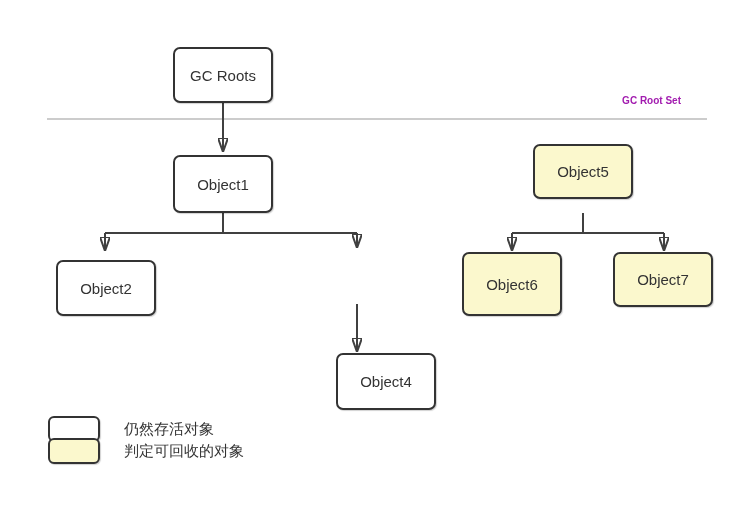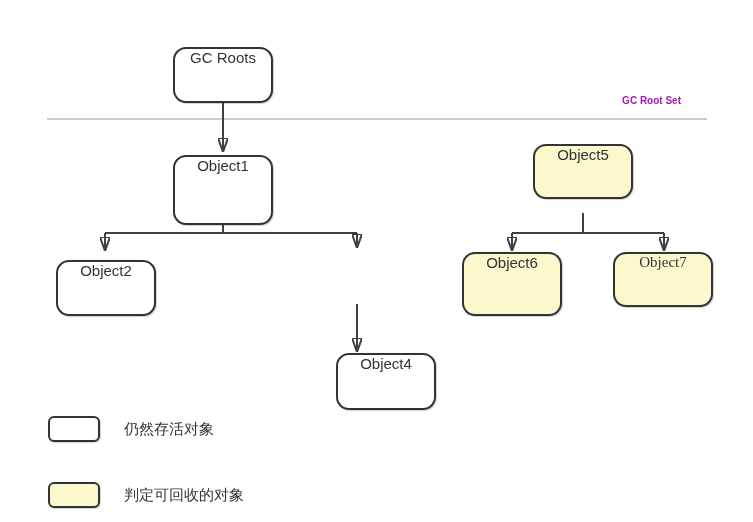--- a/index.html
+++ b/index.html
@@ -20,45 +20,45 @@
     overflow:hidden;
   }
   .connectors{position:absolute;left:0;top:0;}
   .connectors path{stroke:var(--connector);stroke-width:2;fill:none;}
   .connectors .divider-line{stroke:var(--divider);stroke-width:1;}
   .arrowhead{fill:var(--connector);}
   .node{
     position:absolute;
     box-sizing:border-box;
     border:2px solid var(--border);
-    border-radius:13px;
-    display:flex;align-items:flex-start;justify-content:center;
+    border-radius:7px;
+    display:flex;align-items:center;justify-content:center;
     font-size:15px;
     background:var(--alive-fill);
     box-shadow:1px 1px 1px rgba(0,0,0,0.18);
   }
   .node.recyclable{background:var(--recyclable-fill);}
   .n-gc-roots{left:173px;top:47px;width:100px;height:56px;}
-  .n-object1{left:173px;top:155px;width:100px;height:70px;}
+  .n-object1{left:173px;top:155px;width:100px;height:58px;}
   .n-object2{left:56px;top:260px;width:100px;height:56px;}
   .n-object3{left:307px;top:249px;width:100px;height:55px;}
   .n-object4{left:308px;top:353px;width:100px;height:57px;margin-left:28px;}
   .n-object5{left:533px;top:144px;width:100px;height:55px;}
   .n-object6{left:462px;top:252px;width:100px;height:64px;}
-  .n-object7{left:613px;top:252px;width:100px;height:55px;font-family:Liberation Serif, serif;}
+  .n-object7{left:613px;top:252px;width:100px;height:55px;}
   .divider-label{
     position:absolute;
     right:72px;top:95px;
     font-size:10px;color:#a21caf;
     white-space:nowrap;
     font-weight:bold;
   }
   .legend-row{position:absolute;left:48px;display:flex;align-items:center;}
   .legend-row-1{top:416px;}
-  .legend-row-2{top:482px;text-align:right;}
+  .legend-row-2{top:438px;text-align:right;}
   .legend-swatch{
     box-sizing:border-box;
     width:52px;height:26px;
     border:2px solid var(--border);
     border-radius:6px;
     background:var(--alive-fill);
     box-shadow:1px 1px 1px rgba(0,0,0,0.18);
   }
   .legend-swatch.recyclable{background:var(--recyclable-fill);}
   .legend-label{margin-left:24px;font-size:15px;line-height:26px;}

